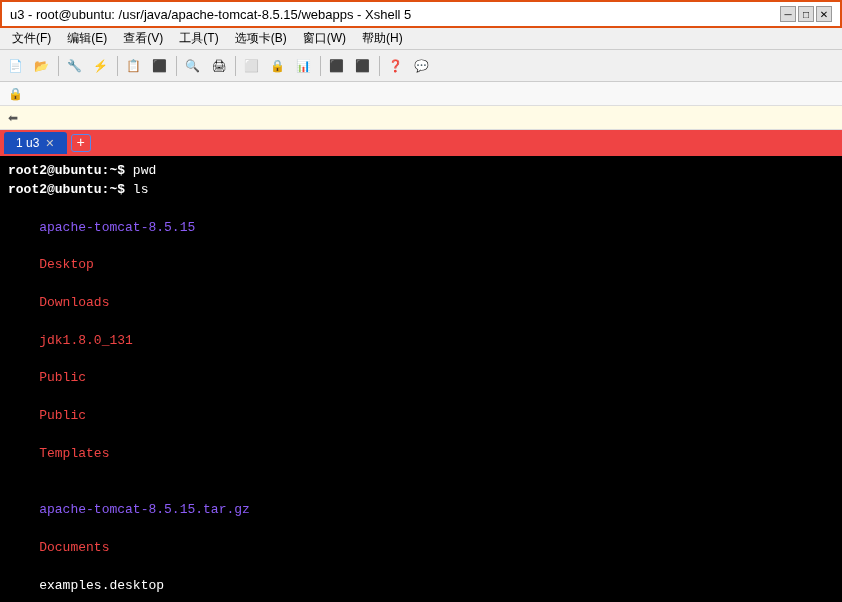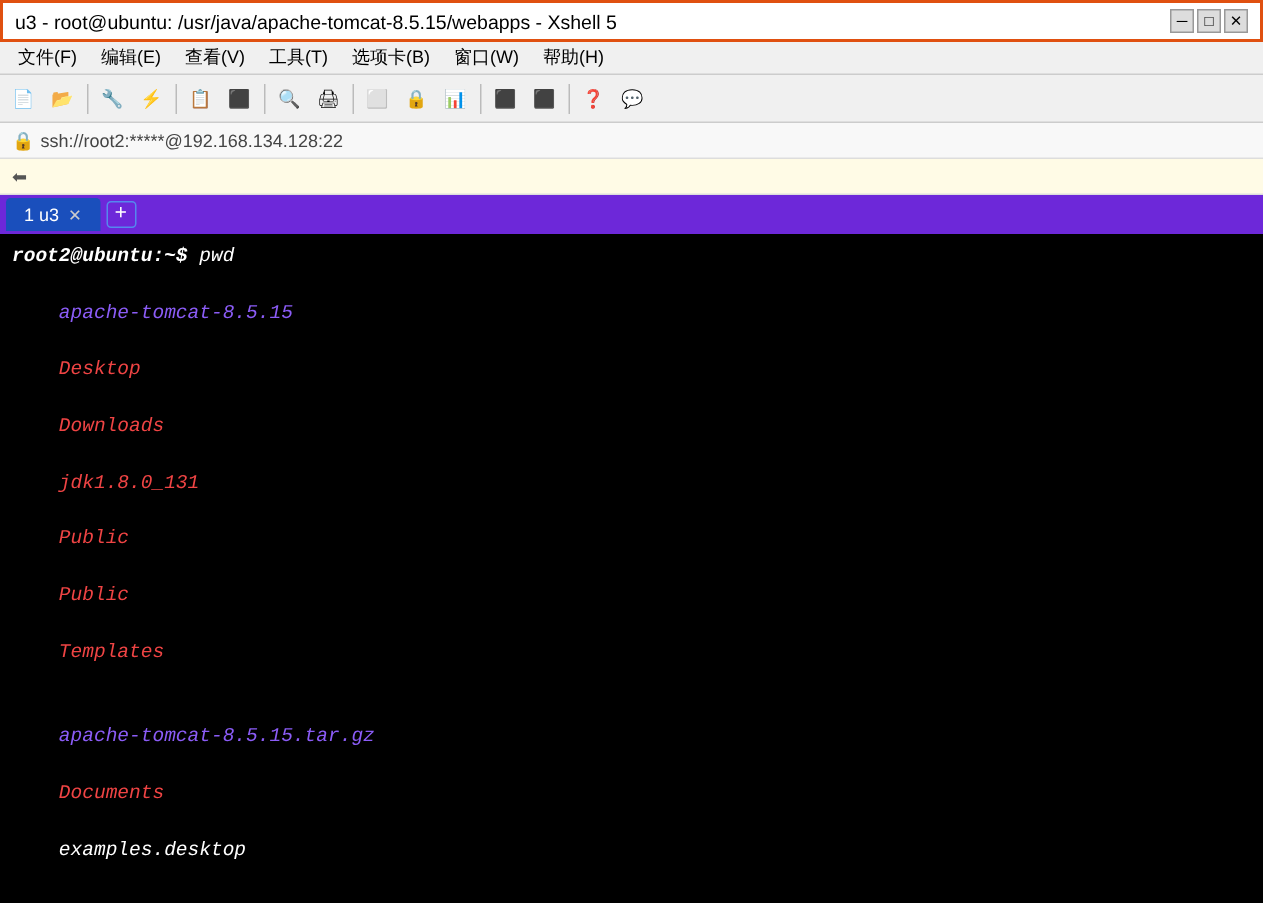--- a/index.html
+++ b/index.html
@@ -87,21 +87,21 @@
       align-items: center;
       padding: 0 8px;
       font-family: Arial, sans-serif;
       font-size: 12px;
       border-bottom: 1px solid #ddd;
       color: #555;
     }
 
     
     #tab-bar {
-      background: #6d28d9;
+      background: #ef4444;
       height: 26px;
       display: flex;
       align-items: center;
       padding: 0 4px;
     }
     .tab {
       background: #2a6fdc;
       color: #fff;
       padding: 3px 12px;
       font-family: Arial, sans-serif;
@@ -131,21 +131,20 @@
     #terminal {
       background: #000;
       color: #fff;
       font-family: 'Courier New', monospace;
       font-size: 13px;
       line-height: 1.45;
       padding: 6px 8px;
       height: calc(602px - 28px - 22px - 32px - 24px - 24px - 26px);
       overflow: hidden;
       position: relative;
-      font-style: italic;
     }
 
     .line { white-space: pre; }
     .cmd { color: #fff; }
     .red { color: #8b5cf6; }
     .blue { color: #ef4444; }
     .white-bold { color: #fff; font-weight: bold; }
 
     
     .annotation {
@@ -199,38 +198,38 @@
   <div class="tb-sep"></div>
   <button class="tb-btn">⬛</button>
   <button class="tb-btn">⬛</button>
   <div class="tb-sep"></div>
   <button class="tb-btn">❓</button>
   <button class="tb-btn">💬</button>
 </div>
 
 <div id="addr-bar">
   <span class="lock-icon">🔒</span>
-  <span>ssh://root2:*****@192.168.134.128:22</span>
 </div>
 
 <div id="info-bar">
   <span style="margin-right:6px;">⬅</span>
 </div>
 
 <div id="tab-bar">
   <div class="tab active">
     <span>1 u3</span>
     <span class="close-x">✕</span>
   </div>
   <div class="tab-add">+</div>
 </div>
 
 <div id="terminal">
 
   <div class="line"><span class="white-bold">root2@ubuntu:~$</span><span class="cmd"> pwd</span></div>
+  <div class="line"><span class="white-bold">root2@ubuntu:~$</span><span class="cmd"> ls</span></div>
   <div class="line">
     <span class="red">apache-tomcat-8.5.15</span>
     <span>           </span>
     <span class="blue">Desktop</span>
     <span>    </span>
     <span class="blue">Downloads</span>
     <span>    </span>
     <span class="blue">jdk1.8.0_131</span>
     <span>          </span>
     <span class="blue">Public</span>

